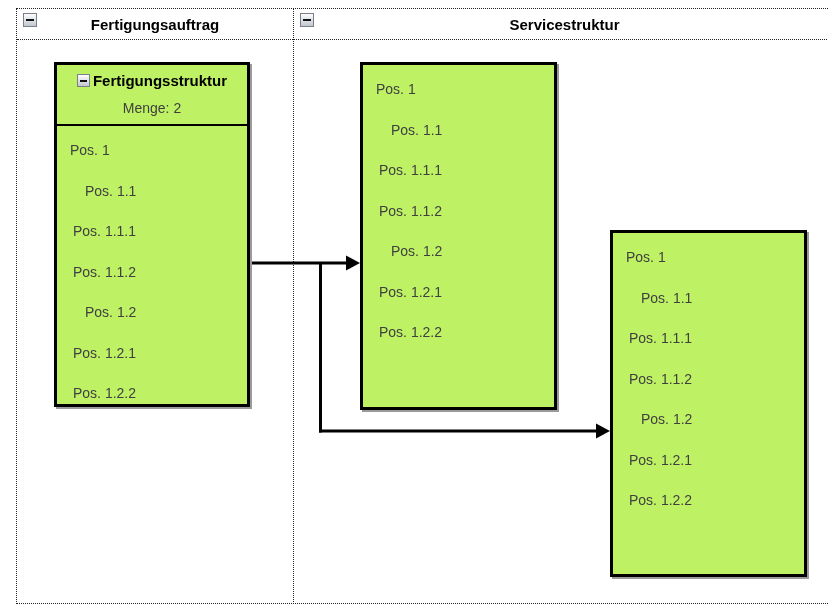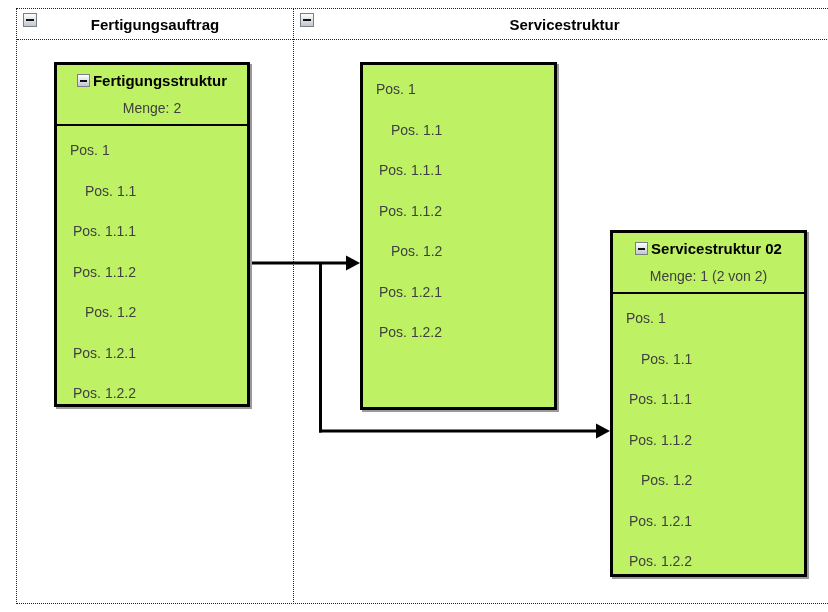--- a/index.html
+++ b/index.html
@@ -148,27 +148,20 @@
       <div class="tree-item lvl1">Pos. 1.1</div>
       <div class="tree-item lvl2">Pos. 1.1.1</div>
       <div class="tree-item lvl2">Pos. 1.1.2</div>
       <div class="tree-item lvl1">Pos. 1.2</div>
       <div class="tree-item lvl2">Pos. 1.2.1</div>
       <div class="tree-item lvl2">Pos. 1.2.2</div>
     </div>
   </div>
 
   <div class="struct-box box-3">
-    <div class="struct-head">
-      <div class="head-line1">
-        <span class="collapse-icon"></span>
-        <span>Servicestruktur 02</span>
-      </div>
-      <div class="head-menge">Menge: 1 (2 von 2)</div>
-    </div>
     <div class="struct-body">
       <div class="tree-item lvl0">Pos. 1</div>
       <div class="tree-item lvl1">Pos. 1.1</div>
       <div class="tree-item lvl2">Pos. 1.1.1</div>
       <div class="tree-item lvl2">Pos. 1.1.2</div>
       <div class="tree-item lvl1">Pos. 1.2</div>
       <div class="tree-item lvl2">Pos. 1.2.1</div>
       <div class="tree-item lvl2">Pos. 1.2.2</div>
     </div>
   </div>

